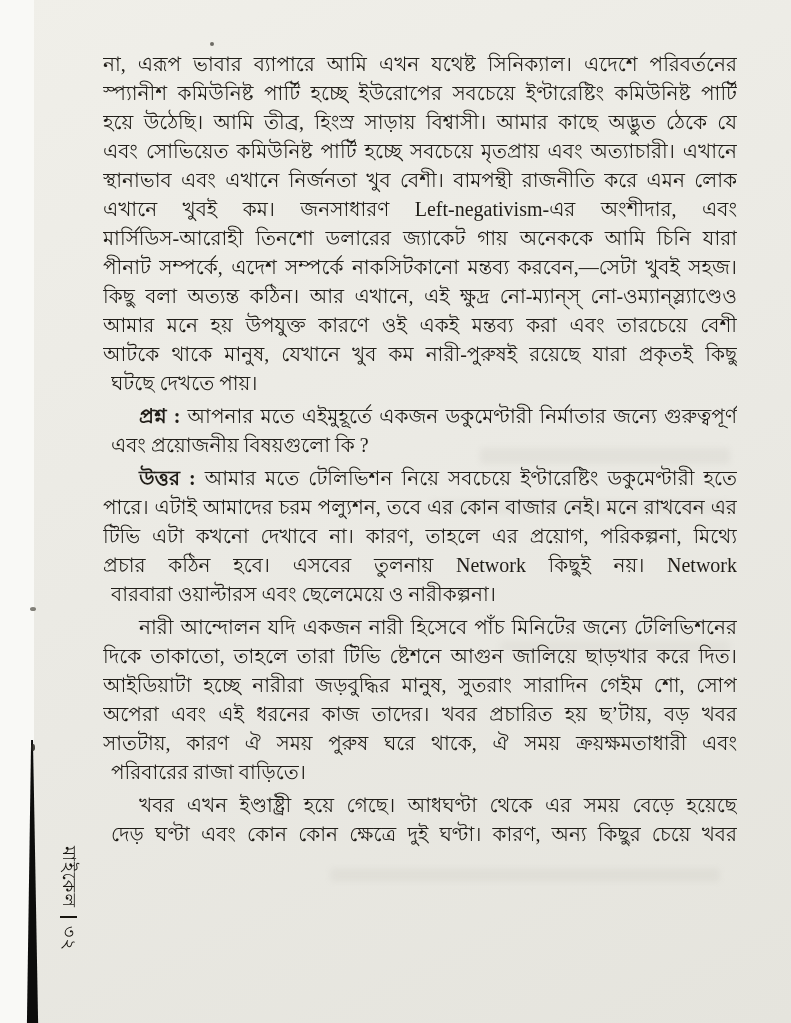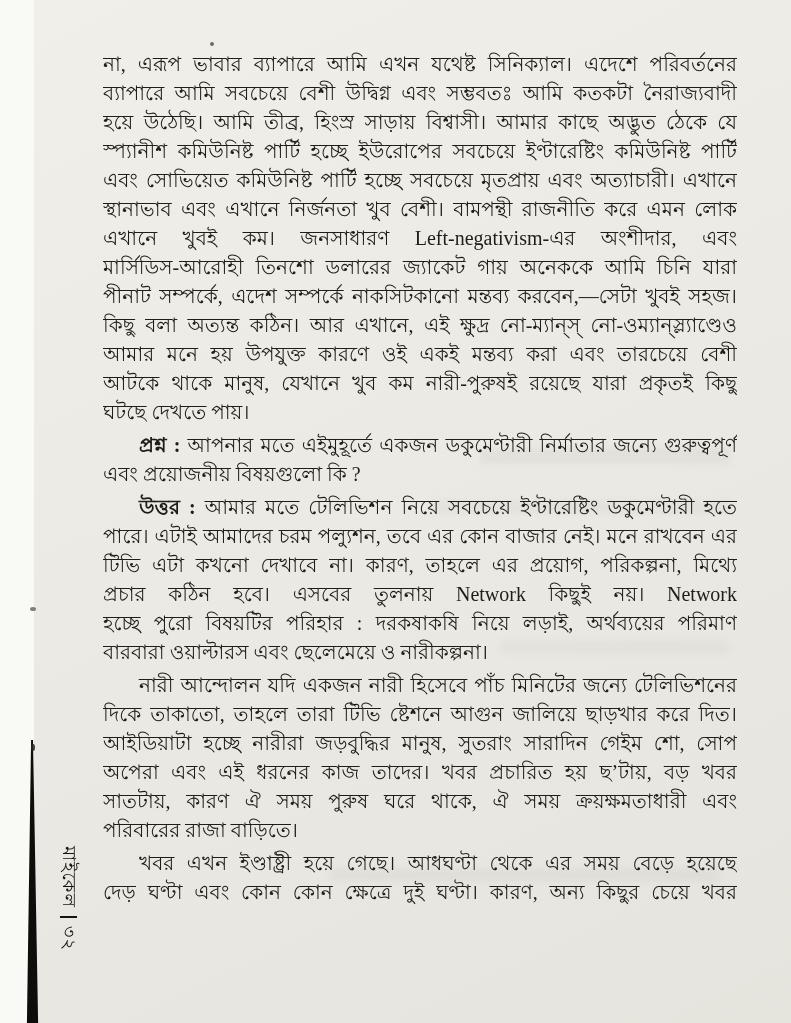--- a/index.html
+++ b/index.html
@@ -43,21 +43,21 @@
     position:absolute; left:103px; top:50px; width:634px;
   }
   .para { margin:0 0 4px 0; }
   .line {
     height:29px; line-height:29px; font-size:20px;
     text-align:justify; text-align-last:justify;
     white-space:nowrap; overflow:hidden;
     color:#201d18;
     font-family:Liberation Serif, serif;
   }
-  .para .line:last-child { text-align-last:auto; }
+  .para .line:last-child { text-align-last:auto;margin-left:8px; }
   .para.runs-over .line:last-child { text-align-last:justify; }
   .para.indented .line:first-child { text-indent:36px; }
   .para-lead { font-weight:700;margin-top:24px; }
   
   .speck { position:absolute; border-radius:50%; background:#4d4a44; }
   .speck-top { left:210px; top:42px; width:4px; height:4px; opacity:.8; }
   .speck-left { left:30px; top:607px; width:6px; height:4px; opacity:.75; background:#5a574f; }
   .speck-hook { left:31px; top:744px; width:4px; height:7px; opacity:.85; background:#2a2823; border-radius:40%; }
   
   .smudge {
@@ -86,43 +86,41 @@
   <div class="smudge smudge-3"></div>
   <div class="smudge smudge-4"></div>
 
   <div class="margin-label">
     <span>মাইকেল</span><span class="margin-divider"></span><span>৩২</span>
   </div>
 
   <div class="text-col">
     <div class="para">
         <div class="line">না, এরূপ ভাবার ব্যাপারে আমি এখন যথেষ্ট সিনিক্যাল। এদেশে পরিবর্তনের</div>
-        <div class="line">ব্যাপারে আমি সবচেয়ে বেশী উদ্বিগ্ন এবং সম্ভবতঃ আমি কতকটা নৈরাজ্যবাদী</div>
+        <div class="line">স্প্যানীশ কমিউনিষ্ট পার্টি হচ্ছে ইউরোপের সবচেয়ে ইণ্টারেষ্টিং কমিউনিষ্ট পার্টি</div>
         <div class="line">হয়ে উঠেছি। আমি তীব্র, হিংস্র সাড়ায় বিশ্বাসী। আমার কাছে অদ্ভুত ঠেকে যে</div>
-        <div class="line">স্প্যানীশ কমিউনিষ্ট পার্টি হচ্ছে ইউরোপের সবচেয়ে ইণ্টারেষ্টিং কমিউনিষ্ট পার্টি</div>
         <div class="line">এবং সোভিয়েত কমিউনিষ্ট পার্টি হচ্ছে সবচেয়ে মৃতপ্রায় এবং অত্যাচারী। এখানে</div>
         <div class="line">স্থানাভাব এবং এখানে নির্জনতা খুব বেশী। বামপন্থী রাজনীতি করে এমন লোক</div>
         <div class="line">এখানে খুবই কম। জনসাধারণ Left-negativism-এর অংশীদার, এবং</div>
         <div class="line">মার্সিডিস-আরোহী তিনশো ডলারের জ্যাকেট গায় অনেককে আমি চিনি যারা</div>
         <div class="line">পীনাট সম্পর্কে, এদেশ সম্পর্কে নাকসিটকানো মন্তব্য করবেন,—সেটা খুবই সহজ।</div>
         <div class="line">কিছু বলা অত্যন্ত কঠিন। আর এখানে, এই ক্ষুদ্র নো-ম্যান্স্ নো-ওম্যান্স্ল্যাণ্ডেও</div>
         <div class="line">আমার মনে হয় উপযুক্ত কারণে ওই একই মন্তব্য করা এবং তারচেয়ে বেশী</div>
         <div class="line">আটকে থাকে মানুষ, যেখানে খুব কম নারী-পুরুষই রয়েছে যারা প্রকৃতই কিছু</div>
         <div class="line">ঘটছে দেখতে পায়।</div>
       </div>
     <div class="para indented">
         <div class="line"><b class="para-lead">প্রশ্ন :</b> আপনার মতে এইমুহূর্তে একজন ডকুমেণ্টারী নির্মাতার জন্যে গুরুত্বপূর্ণ</div>
         <div class="line">এবং প্রয়োজনীয় বিষয়গুলো কি ?</div>
       </div>
     <div class="para indented">
         <div class="line"><b class="para-lead">উত্তর :</b> আমার মতে টেলিভিশন নিয়ে সবচেয়ে ইণ্টারেষ্টিং ডকুমেণ্টারী হতে</div>
         <div class="line">পারে। এটাই আমাদের চরম পল্যুশন, তবে এর কোন বাজার নেই। মনে রাখবেন এর</div>
         <div class="line">টিভি এটা কখনো দেখাবে না। কারণ, তাহলে এর প্রয়োগ, পরিকল্পনা, মিথ্যে</div>
         <div class="line">প্রচার কঠিন হবে। এসবের তুলনায় Network কিছুই নয়। Network</div>
-        <div class="line">হচ্ছে পুরো বিষয়টির পরিহার : দরকষাকষি নিয়ে লড়াই, অর্থব্যয়ের পরিমাণ</div>
         <div class="line">বারবারা ওয়াল্টারস এবং ছেলেমেয়ে ও নারীকল্পনা।</div>
       </div>
     <div class="para indented">
         <div class="line">নারী আন্দোলন যদি একজন নারী হিসেবে পাঁচ মিনিটের জন্যে টেলিভিশনের</div>
         <div class="line">দিকে তাকাতো, তাহলে তারা টিভি ষ্টেশনে আগুন জালিয়ে ছাড়খার করে দিত।</div>
         <div class="line">আইডিয়াটা হচ্ছে নারীরা জড়বুদ্ধির মানুষ, সুতরাং সারাদিন গেইম শো, সোপ</div>
         <div class="line">অপেরা এবং এই ধরনের কাজ তাদের। খবর প্রচারিত হয় ছ’টায়, বড় খবর</div>
         <div class="line">সাতটায়, কারণ ঐ সময় পুরুষ ঘরে থাকে, ঐ সময় ক্রয়ক্ষমতাধারী এবং</div>
         <div class="line">পরিবারের রাজা বাড়িতে।</div>
       </div>

